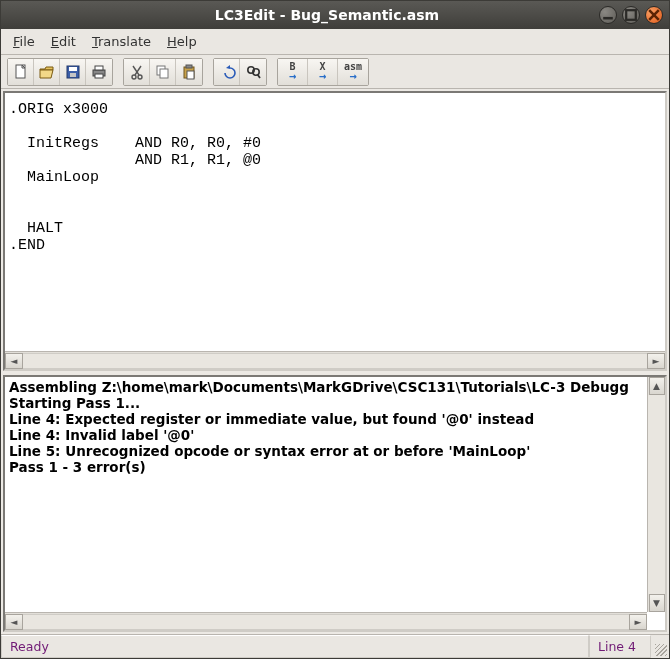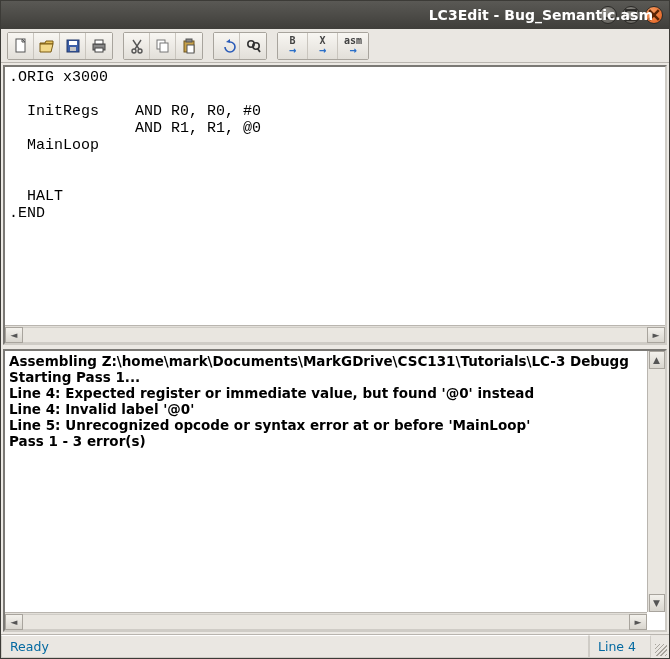--- a/index.html
+++ b/index.html
@@ -1,50 +1,50 @@
 <!DOCTYPE html>
 <html><head>
 <meta charset="utf-8">
 <style>
   * { box-sizing: border-box; margin: 0; padding: 0; }
   html, body { width: 670px; height: 659px; overflow: hidden; font-family: "DejaVu Sans", "Liberation Sans", Arial, sans-serif; font-size: 13px; background: #3c3b37; }
   .window { width: 670px; height: 659px; display: flex; flex-direction: column; background: #ece9e4; border: 1px solid #3c3b37; }
   
   .titlebar { height: 28px; background: linear-gradient(to bottom, #5a5955, #3f3e3a); display: flex; align-items: center; padding: 0 6px; position: relative; color: #ffffff; }
-  .titlebar-title { position: absolute; left: 0; right: 16px; text-align: right; font-weight: bold; font-size: 14px; pointer-events: none; }
+  .titlebar-title { position: absolute; left: 0; right: 16px; text-align: center; font-weight: bold; font-size: 14px; pointer-events: none; }
   .titlebar-controls { margin-left: auto; display: flex; gap: 5px; align-items: center; }
   .tb-btn { width: 18px; height: 18px; border-radius: 50%; display: flex; align-items: center; justify-content: center; font-size: 11px; background: radial-gradient(circle at 30% 30%, #8a8883, #5e5c57); color: #2b2a27; border: 1px solid #2b2a27; cursor: pointer; }
   .tb-btn.close { background: radial-gradient(circle at 30% 30%, #f79e63, #e25c1b); }
   
   .menubar { height: 26px; display: flex; align-items: center; padding: 0 6px; border-bottom: 1px solid #b9b5af; background: #eae7e2; gap: 4px; }
   .menu-item { padding: 2px 6px; cursor: pointer; color: #333; }
   .menu-item .ul { text-decoration: underline; }
   
   .toolbar { height: 34px; display: flex; align-items: center; padding: 2px 6px; border-bottom: 1px solid #b9b5af; background: #eae7e2; gap: 0; }
   .tgroup { display: flex; border: 1px solid #a8a49d; border-radius: 2px; background: #f0ede8; margin-right: 10px; }
   .tbtn { width: 26px; height: 26px; display: flex; align-items: center; justify-content: center; border-right: 1px solid #c9c5be; cursor: pointer; position: relative; background: linear-gradient(to bottom, #f8f6f2, #e2dfd9); }
   .tbtn:last-child { border-right: none; }
   .tbtn svg { width: 18px; height: 18px; }
   .asm-btn { width: 30px; font-family: monospace; font-size: 10px; font-weight: bold; color: #444; flex-direction: column; line-height: 9px; }
   .asm-arrow { color: #2a6fc9; font-size: 12px; line-height: 10px; }
   
   .editor-wrap { flex: 0 0 280px; display: flex; flex-direction: column; border: 2px inset #cfccc6; margin: 2px; background: #ffffff; position: relative; }
-  .editor { flex: 1; padding: 2px 4px; font-family: "Liberation Mono","DejaVu Sans Mono","Courier New",monospace; font-size: 15px; white-space: pre; color: #000; overflow: hidden; }
+  .editor { flex: 1; padding: 8px 4px; font-family: "Liberation Mono","DejaVu Sans Mono","Courier New",monospace; font-size: 15px; white-space: pre; color: #000; overflow: hidden; }
   .hscroll { height: 18px; background: #e2dfd9; border-top: 1px solid #b9b5af; display: flex; align-items: center; }
   .hs-btn { width: 18px; height: 16px; background: linear-gradient(#f3f1ec,#d9d6cf); border: 1px solid #a8a49d; display: flex; align-items: center; justify-content: center; font-size: 9px; color: #555; cursor: pointer; }
   .hs-track { flex: 1; height: 16px; background: #e9e6e0; border-top: 1px solid #cfccc6; border-bottom: 1px solid #cfccc6; }
   
   .output-wrap { flex: 1; display: flex; flex-direction: column; border: 2px inset #cfccc6; margin: 2px; background: #ffffff; position: relative; }
   .output { flex: 1; padding: 2px 4px; font-family: "DejaVu Sans","Liberation Sans",Arial,sans-serif; font-size: 13.5px; font-weight: bold; color: #000000; white-space: pre; overflow: hidden; }
   .vscroll { position: absolute; right: 0; top: 0; bottom: 18px; width: 18px; background: #e2dfd9; border-left: 1px solid #b9b5af; display: flex; flex-direction: column; }
   .vs-btn { height: 18px; width: 16px; margin: 0 auto; background: linear-gradient(#f3f1ec,#d9d6cf); border: 1px solid #a8a49d; display: flex; align-items: center; justify-content: center; font-size: 9px; color: #555; cursor: pointer; }
   .vs-track { flex: 1; background: #e9e6e0; }
   .output-inner { margin-right: 18px; height: 100%; display: flex; flex-direction: column; }
   
-  .statusbar { height: 24px; background: #eae7e2; border-top: 1px solid #b9b5af; display: flex; align-items: flex-end; font-size: 12.5px; color: #0369a1; }
+  .statusbar { height: 24px; background: #eae7e2; border-top: 1px solid #b9b5af; display: flex; align-items: flex-end; font-size: 12.5px; color: #701a75; }
   .statusbar .cell { padding: 0 8px; height: 100%; display: flex; align-items: center; border: 1px solid #cfccc6; border-top: 1px solid #fff; background: #eae7e2; }
   .statusbar .cell.left { flex: 1; }
   .statusbar .cell.right { width: 62px; }
   .statusbar .grip { width: 18px; height: 100%; display: flex; align-items: flex-end; justify-content: flex-end; padding: 2px; }
   .statusbar .grip div { width: 12px; height: 12px; background: repeating-linear-gradient(135deg,#a8a49d 0,#a8a49d 1px,transparent 1px,transparent 3px); }
 </style>
 </head>
 <body>
 
 <div class="window">
@@ -64,20 +64,26 @@
       </div>
       <div class="tb-btn close">
         <svg viewBox="0 0 10 10">
             <line x1="2" y1="2" x2="8" y2="8" stroke="#5a2405" stroke-width="1.6"></line>
             <line x1="8" y1="2" x2="2" y2="8" stroke="#5a2405" stroke-width="1.6"></line>
           </svg>
       </div>
     </div>
   </div>
 
+  <div class="menubar">
+    <div class="menu-item"><span class="ul">F</span><span>ile</span></div>
+    <div class="menu-item"><span class="ul">E</span><span>dit</span></div>
+    <div class="menu-item"><span class="ul">T</span><span>ranslate</span></div>
+    <div class="menu-item"><span class="ul">H</span><span>elp</span></div>
+  </div>
 
   <div class="toolbar">
     <div class="tgroup">
       <div class="tbtn">
           <svg viewBox="0 0 18 18">
             <rect x="4" y="2" width="9" height="13" fill="#fff" stroke="#555"></rect>
             <polyline points="10,2 13,5 10,5 10,2" fill="#ddd" stroke="#555"></polyline>
           </svg>
         </div>
       <div class="tbtn">

